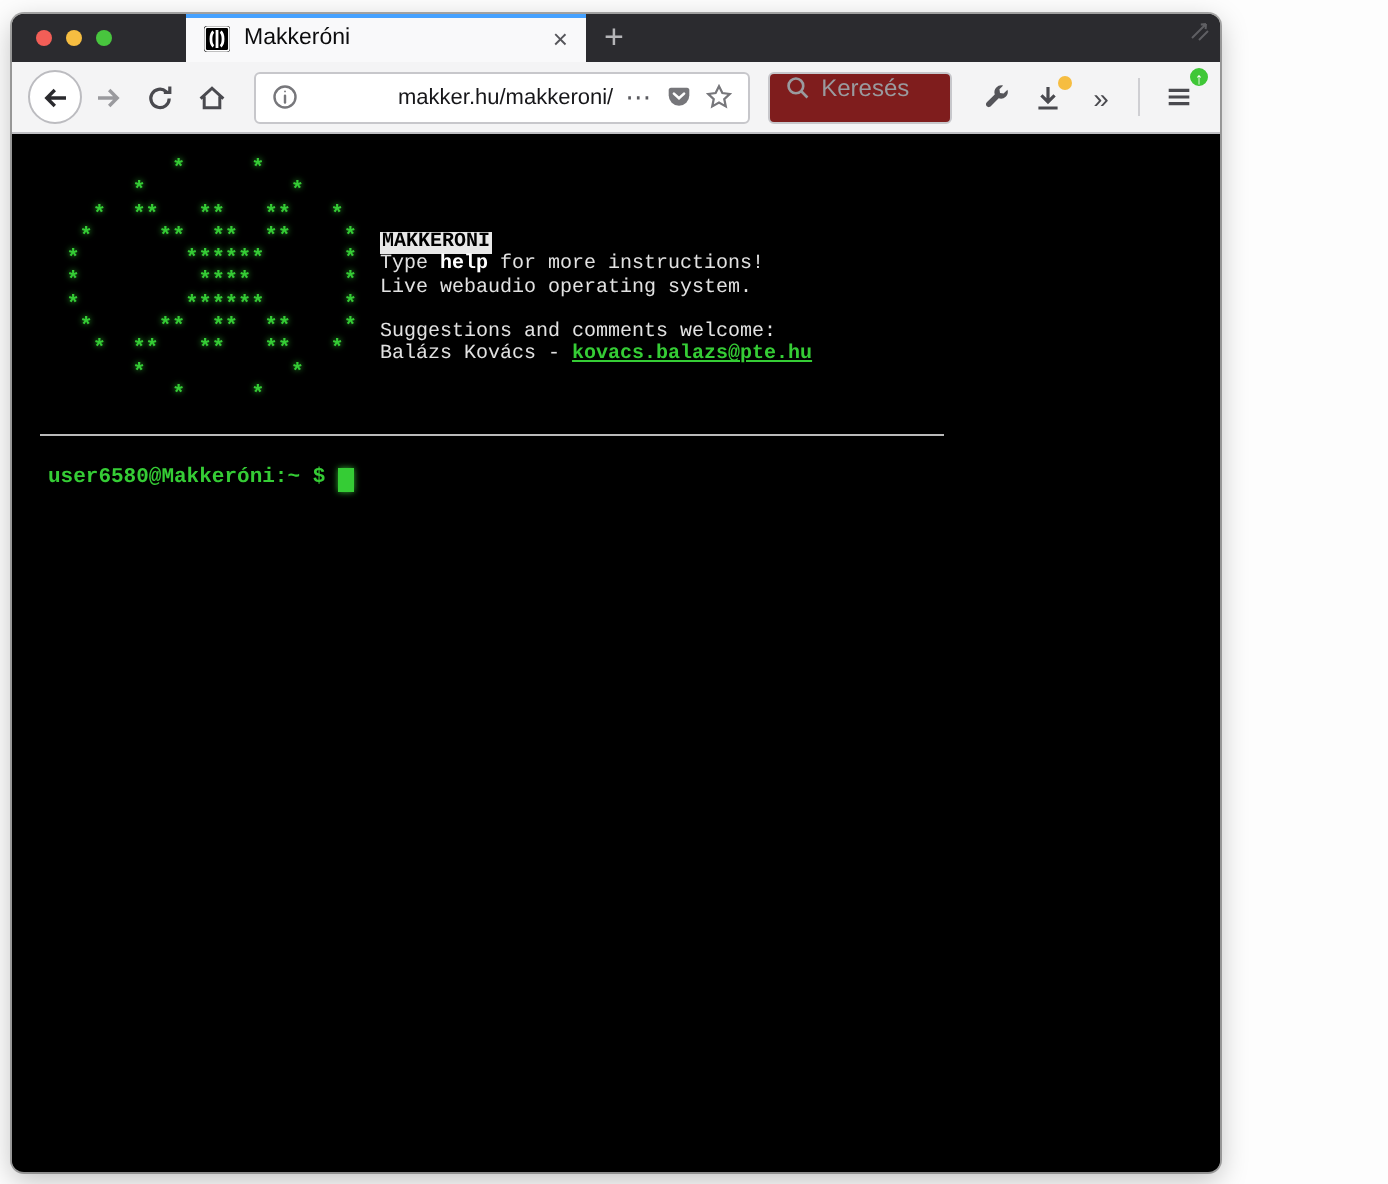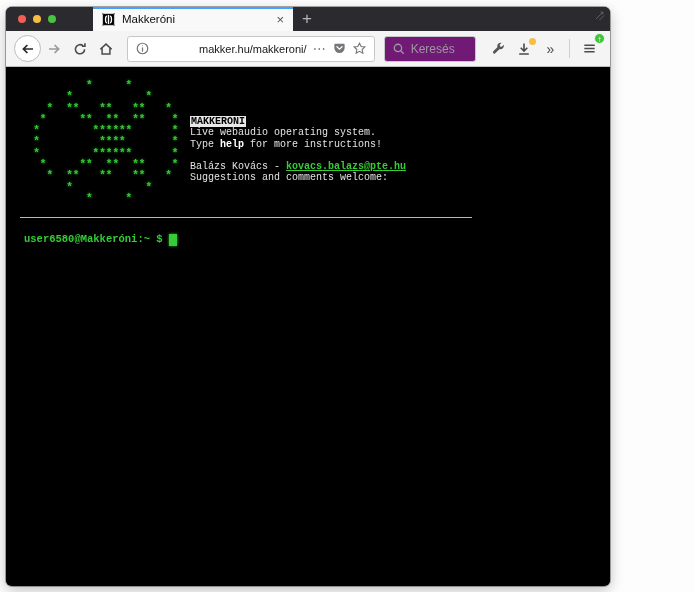--- a/index.html
+++ b/index.html
@@ -27,22 +27,22 @@
   .toolbar { height:36px; background:#f4f4f5; border-bottom:1px solid #bfbfc3;
              display:flex; align-items:center; padding:0 8px; }
   .tbtn { width:26px; height:26px; display:flex; align-items:center; justify-content:center;
           flex:0 0 auto; border-radius:2px; color:#4a4a4f; }
   .back { width:27px; height:27px; border:1px solid #bcbcc0; border-radius:50%; background:#ffffff; }
   .dim { color:#a3a3a7; }
   .urlbar { height:26px; width:292px; margin-left:8px; background:#fff; border:1px solid #c7c7cb;
             border-radius:3px; display:flex; align-items:center; padding:0 7px; gap:5px; }
   .url-text { flex:1; font-size:11px; color:#17171a; white-space:nowrap; overflow:hidden;padding-left:44px; }
   .dots { color:#5a5a5f; font-size:13px; letter-spacing:1px; }
-  .searchbar { height:26px; width:107px; margin-left:9px; background:#701a75; border:1px solid #c7c7cb;
-               border-radius:3px; display:flex; align-items:center; padding:0 7px; gap:5px; }
+  .searchbar { height:26px; width:107px; margin-left:9px; background:#7f1d1d; border:1px solid #c7c7cb;
+               border-radius:3px; display:flex; align-items:flex-start; padding:0 7px; gap:5px; }
   .search-ph { font-size:12px; color:#9a9a9e; }
   .right-group { margin-left:auto; display:flex; align-items:center; }
   .badge-dot { position:absolute; right:1px; top:2px; width:7px; height:7px; border-radius:50%; }
   .vsep { width:1px; height:19px; background:#cfcfd3; margin:0 6px; }
   .burger-badge { position:absolute; right:-3px; top:-3px; width:11px; height:11px; border-radius:50%;
                   color:#fff; font-size:8px; line-height:11px; text-align:center; font-weight:bold;
                   border:1px solid #f4f4f5; }
   .rel { position:relative; }
   .chev { font-size:14px; color:#4a4a4f; letter-spacing:-1px; }
 
@@ -188,25 +188,25 @@
   *        ******      *
   *         ****       *
   *        ******      *
    *     **  **  **    *
     *  **   **   **   *
        *           *
           *     *</pre>
 
       <div class="info">
         <div><span class="inv">MAKKERÓNI</span></div>
+        <div><span>Type </span><span class="b">help</span><span> for more instructions!</span></div>
         <div>Live webaudio operating system.</div>
-        <div><span>Type </span><span class="b">help</span><span> for more instructions!</span></div>
         <div class="blank"></div>
+        <div>Suggestions and comments welcome:</div>
         <div><span>Balázs Kovács - </span><a class="link" style="color:#35cc35">kovacs.balazs@pte.hu</a></div>
-        <div>Suggestions and comments welcome:</div>
       </div>
 
       <div class="hr"></div>
 
       <div class="promptline">
         <span style="color:#35cc35">user6580@Makkeróni:~ $</span>
         <span class="cursor" style="background:#35cc35"></span>
       </div>
     </div>
 

